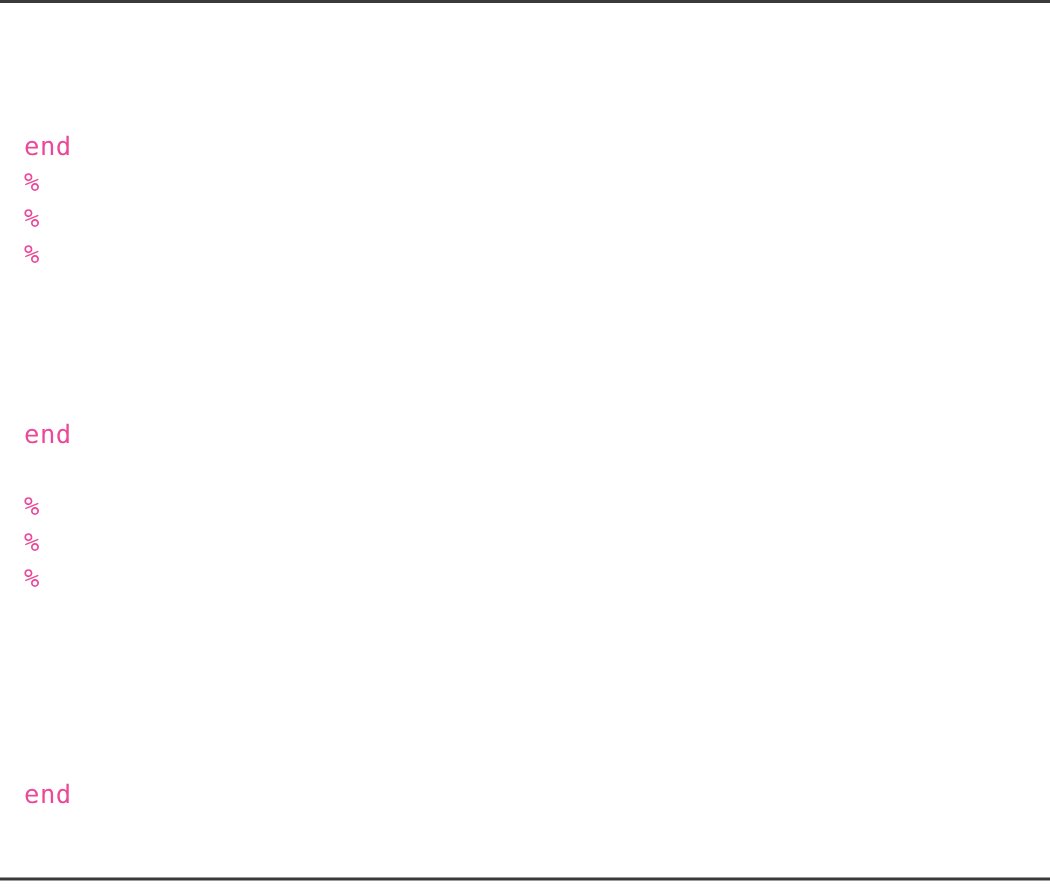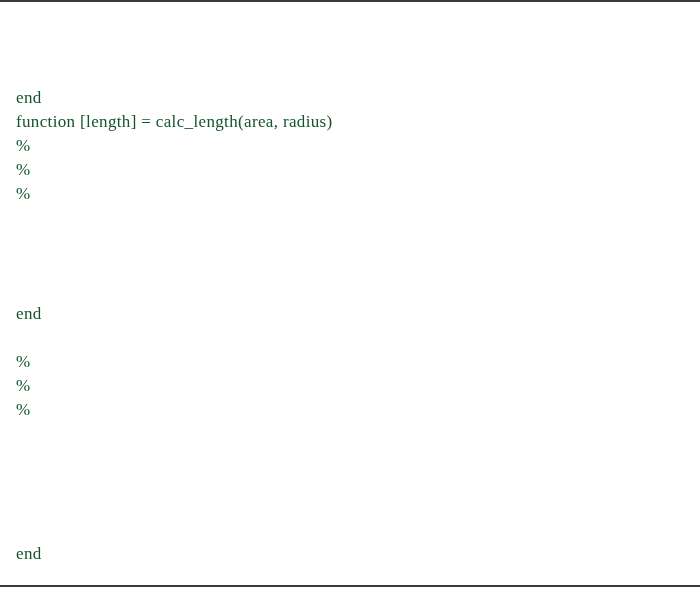--- a/index.html
+++ b/index.html
@@ -38,24 +38,23 @@
     position: absolute;
     left: 16px;
     top: 86px;
     width: 684px;
   }
 
   .code-line {
     height: 24px;
     line-height: 24px;
     font-size: 17px;
-    color: #14532d;
+    color: #ec4899;
     white-space: pre;
     letter-spacing: 0.35px;
-    font-family: Liberation Serif, serif;
   }
 
   
   .code-line.wide {
     letter-spacing: 1.05px;
   }
 
   
   .code-gap-4 { height: 96px; }
   .code-gap-1 { height: 24px; }
@@ -64,21 +63,20 @@
 <body>
 
 <div class="page">
 
   <div class="rule rule-top"></div>
 
   <div class="code-area">
 
     <div class="code-line">end</div>
 
-    <div class="code-line">function [length] = calc_length(area, radius)</div>
 
     <div class="code-line">%</div>
 
     <div class="code-line">%</div>
 
     <div class="code-line">%</div>
 
     <div class="code-gap-4"></div>
 
     <div class="code-line">end</div>

